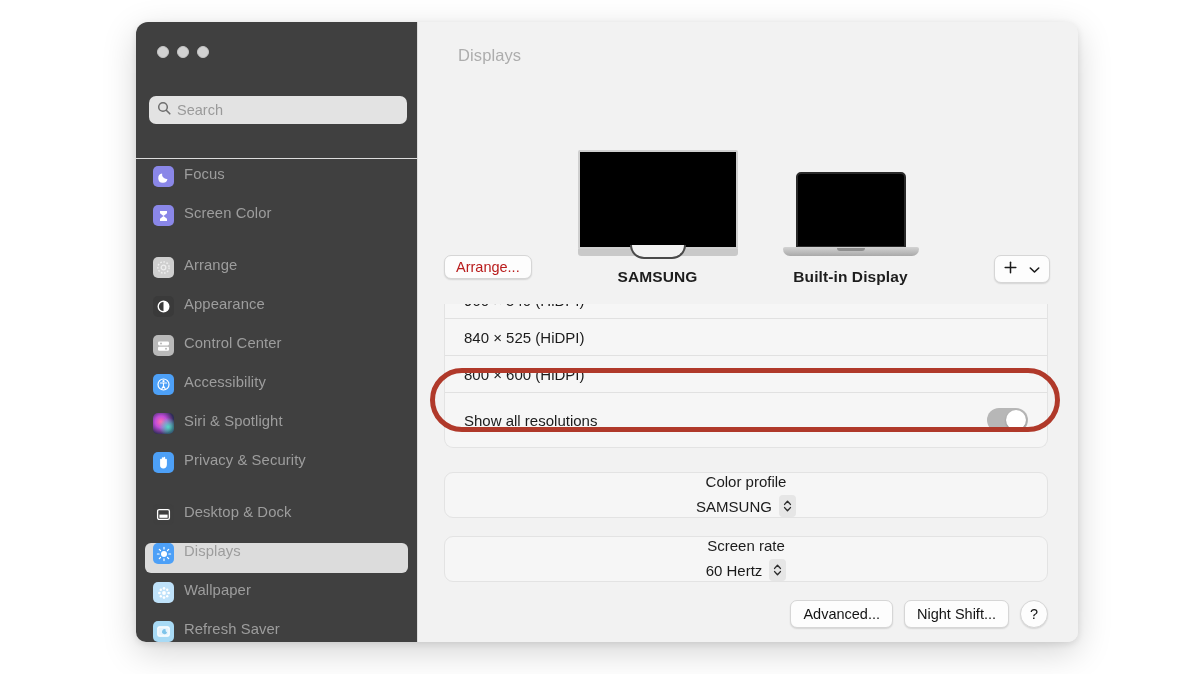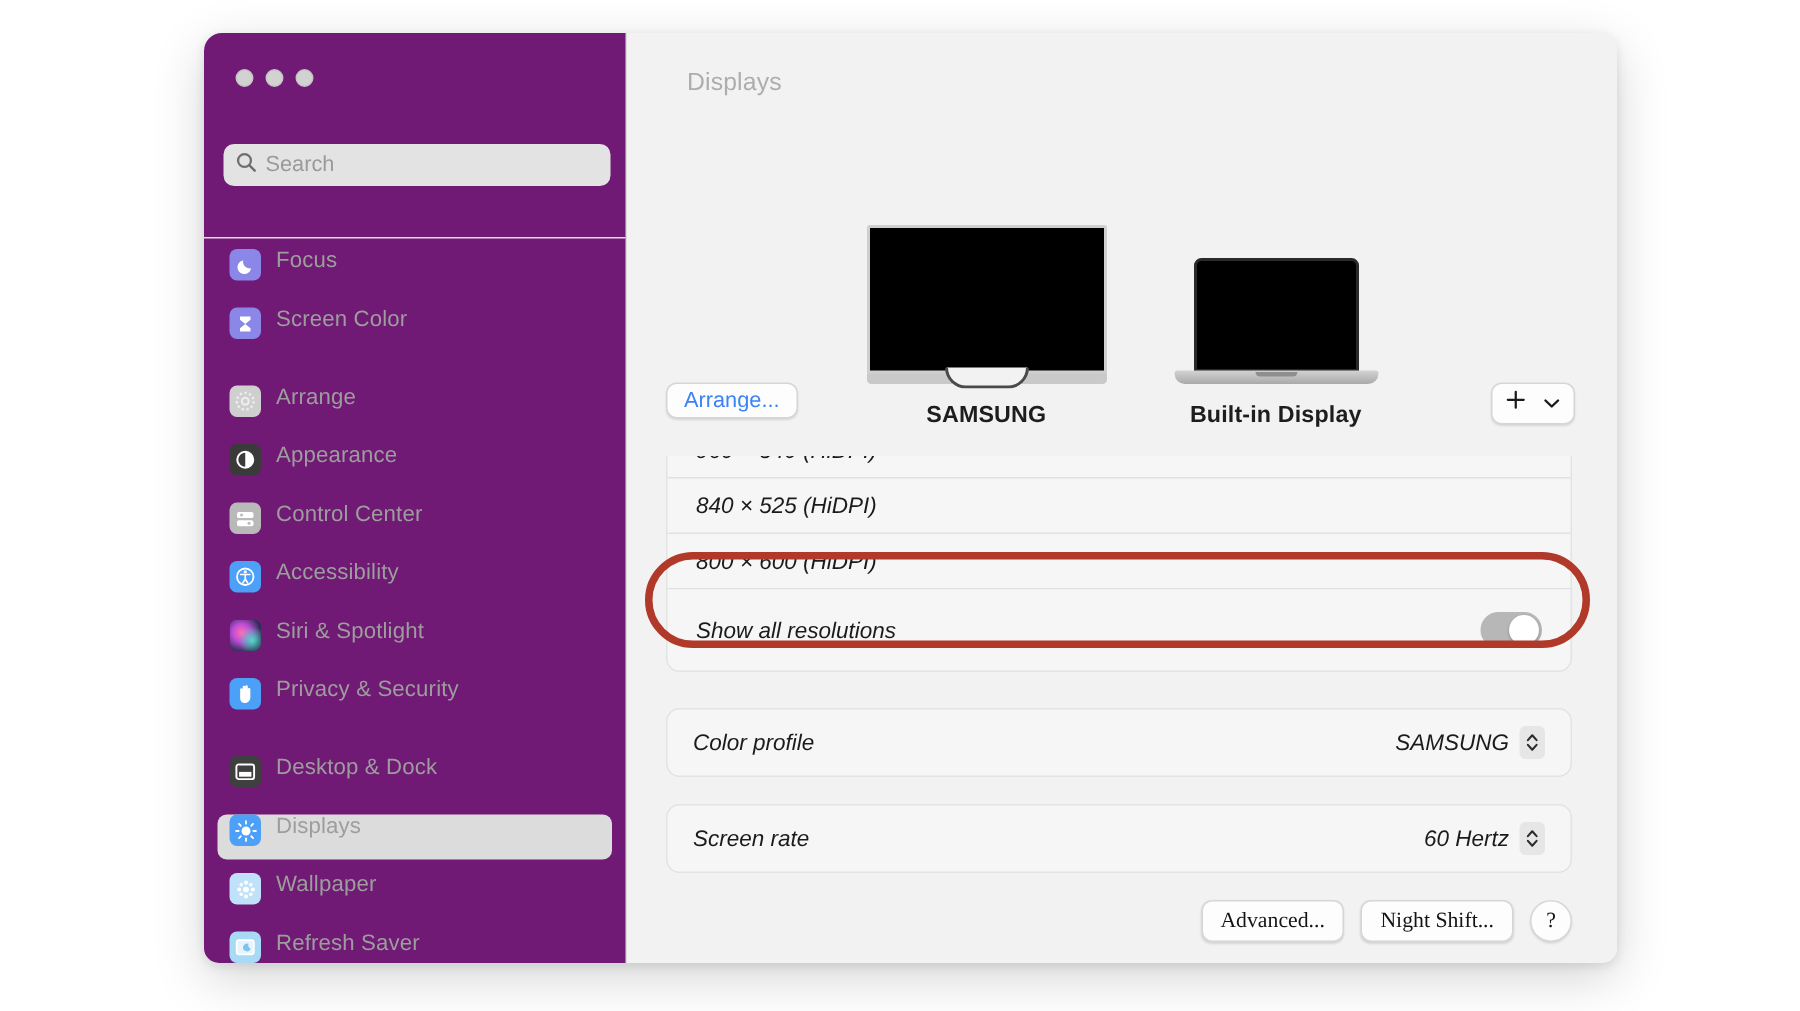--- a/index.html
+++ b/index.html
@@ -18,21 +18,21 @@
     border-radius: 12px 12px 10px 10px;
     background: #f2f2f2;
     box-shadow: 0 10px 34px rgba(0,0,0,0.17), 0 2px 7px rgba(0,0,0,0.10);
     overflow: hidden;
     display: flex;
   }
 
   
   #sidebar {
     width: 282px; height: 100%;
-    background: #701a75;
+    background: #404040;
     border-right: 1px solid #dcdcdc;
     position: relative;
     flex: 0 0 282px;
   }
   #traffic {
     position: absolute; left: 21px; top: 24px;
     display: flex; gap: 8px;
   }
   .light {
     width: 12px; height: 12px; border-radius: 50%;
@@ -157,21 +157,21 @@
     background: #8e8e8e; border-radius: 0 0 4px 4px;
   }
 
   #arrange-btn {
     position: absolute; left: 26px; top: 233px;
     height: 24px; padding: 0 11px;
     display: flex; align-items: center;
     background: #fdfdfd; border-radius: 7px;
     border: 0.5px solid #d6d6d6;
     box-shadow: 0 1px 1.5px rgba(0,0,0,0.12);
-    font-size: 14.5px; color: #3b82f6;
+    font-size: 14.5px; color: #b91c1c;
   }
   #add-btn {
     position: absolute; right: 28px; top: 233px;
     height: 28px; width: 56px;
     display: flex; align-items: center; justify-content: space-between;
     padding: 0 9px;
     background: #fdfdfd; border-radius: 7px;
     border: 0.5px solid #d6d6d6;
     box-shadow: 0 1px 1.5px rgba(0,0,0,0.12);
   }
@@ -179,21 +179,20 @@
   
   #content {
     position: absolute; left: 0; right: 0; top: 282px; bottom: 0;
     overflow: hidden;
   }
   .card {
     position: absolute; left: 26px; right: 30px;
     background: #f6f6f6;
     border-radius: 9px;
     border: 0.5px solid #e3e3e3;
-    font-style: italic;
   }
 
   
   #res-card {
     top: -22px;
     height: 110px;
     overflow: hidden;
     background: #f6f6f6;
     border-radius: 0;
     border: none;
@@ -234,36 +233,37 @@
     box-shadow: 0 1px 2px rgba(0,0,0,0.25);
   }
 
   
   #color-card { top: 168px; height: 46px; }
   #refresh-card { top: 232px; height: 46px; }
   .popup-row {
     height: 100%;
     display: flex; align-items: center; justify-content: space-between;
     padding: 0 17px;
+    flex-direction: column;
   }
   .popup-val {
     display: flex; align-items: center; gap: 7px;
     font-size: 15px; color: #1b1b1b;
   }
   .stepper {
     width: 17px; height: 22px; border-radius: 4px;
     background: #e6e6e6;
     display: flex; flex-direction: column;
     align-items: center; justify-content: center; gap: 2px;
   }
 
   
   #footer {
     position: absolute; right: 30px; top: 296px;
-    display: flex; align-items: center; gap: 11px; font-family: Liberation Serif, serif;
+    display: flex; align-items: center; gap: 11px;
   }
   .fbtn {
     height: 28px; padding: 0 12px;
     display: flex; align-items: center;
     background: #fdfdfd; border-radius: 7px;
     border: 0.5px solid #d6d6d6;
     box-shadow: 0 1px 1.5px rgba(0,0,0,0.12);
     font-size: 14.5px; color: #141414;
     white-space: nowrap;
   }

